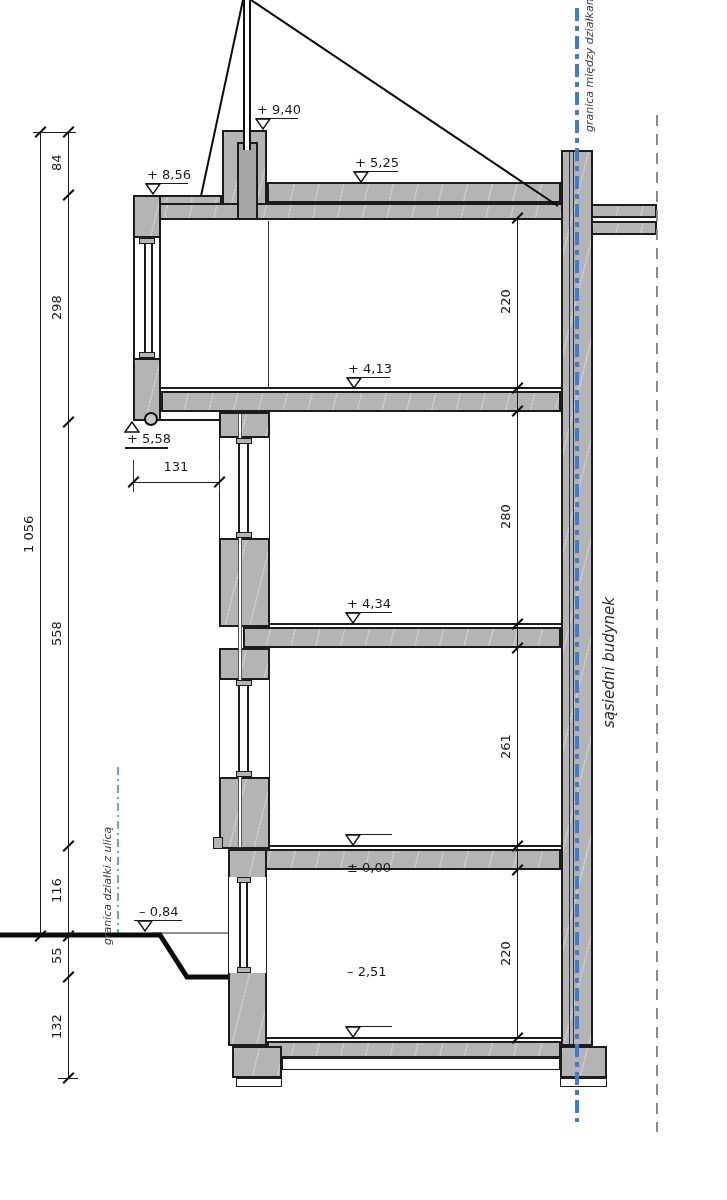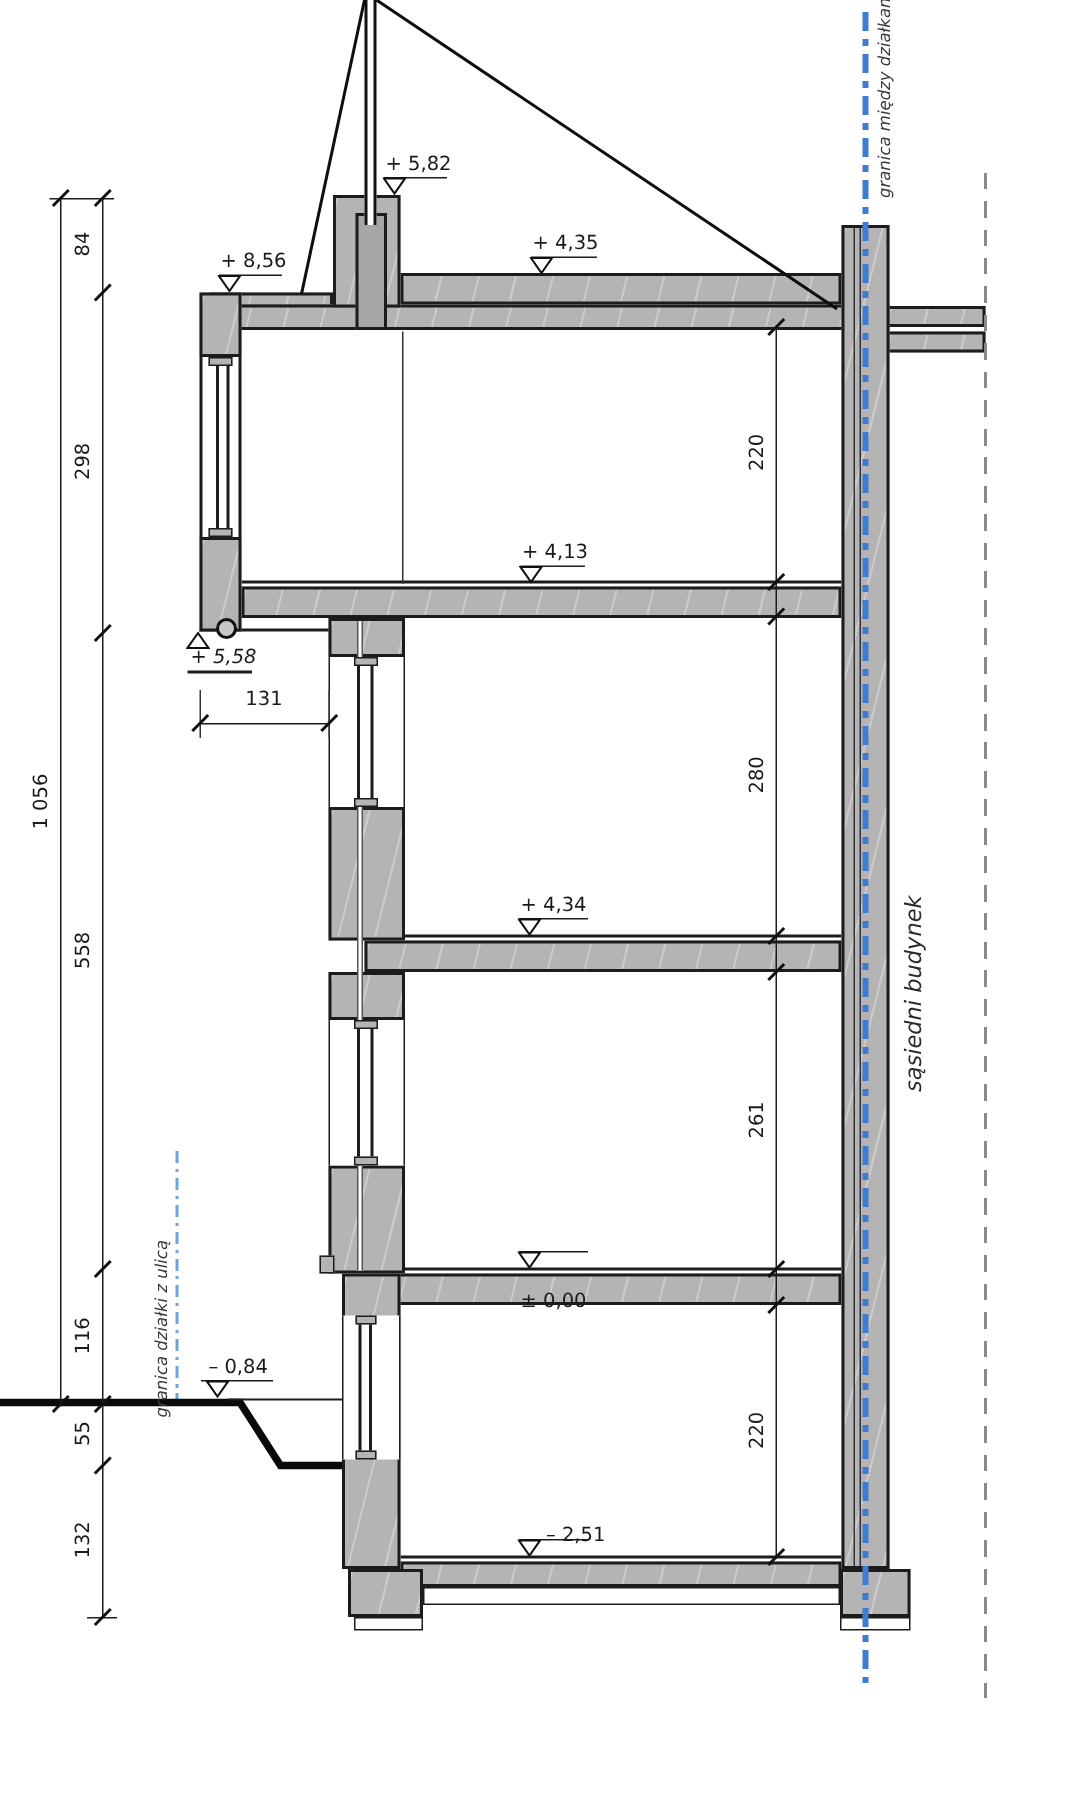--- a/index.html
+++ b/index.html
@@ -103,69 +103,69 @@
   <div class="bluedash thinb" style="left:117px;top:767px;height:169px;"></div>
   <div class="graydash" style="left:656px;top:115px;height:1017px;"></div>
 
   <svg width="727" height="1200" viewBox="0 0 727 1200" style="pointer-events:none;">
     <line x1="243" y1="0" x2="201" y2="196" stroke="#0e0e0e" stroke-width="2"></line>
     <line x1="251" y1="0" x2="558" y2="206" stroke="#0e0e0e" stroke-width="2"></line>
     <path d="M0,935 H160 L187,977 H228" fill="none" stroke="#0a0a0a" stroke-width="5"></path>
     <line x1="152" y1="933" x2="228" y2="933" stroke="#1c1c1c" stroke-width="1.2"></line>
   </svg>
 
-  <div class="dimtxt" style="left:257px;top:102px;">+ 5,82</div>
+  <div class="dimtxt" style="left:257px;top:102px;">+ 9,40</div>
   <div class="ln" style="left:256px;top:117.5px;width:42px;height:1.5px;"></div>
   <svg class="tri" style="left:255px;top:118px;" width="16" height="12">
       <polygon points="1,1 15,1 8,11" fill="#fff" stroke="#111" stroke-width="1.4"></polygon>
     </svg>
 
-  <div class="dimtxt" style="left:355px;top:155px;">+ 4,35</div>
+  <div class="dimtxt" style="left:355px;top:155px;">+ 5,25</div>
   <div class="ln" style="left:354px;top:170.5px;width:44px;height:1.5px;"></div>
   <svg class="tri" style="left:353px;top:171px;" width="16" height="12">
       <polygon points="1,1 15,1 8,11" fill="#fff" stroke="#111" stroke-width="1.4"></polygon>
     </svg>
 
   <div class="dimtxt" style="left:147px;top:167px;">+ 8,56</div>
   <div class="ln" style="left:146px;top:182.5px;width:42px;height:1.5px;"></div>
   <svg class="tri" style="left:145px;top:183px;" width="16" height="12">
       <polygon points="1,1 15,1 8,11" fill="#fff" stroke="#111" stroke-width="1.4"></polygon>
     </svg>
 
   <div class="dimtxt" style="left:348px;top:361px;">+ 4,13</div>
   <div class="ln" style="left:347px;top:376.5px;width:43px;height:1.5px;"></div>
   <svg class="tri" style="left:346px;top:377px;" width="16" height="12">
       <polygon points="1,1 15,1 8,11" fill="#fff" stroke="#111" stroke-width="1.4"></polygon>
     </svg>
 
   <svg class="tri" style="left:124px;top:421px;" width="16" height="12">
       <polygon points="8,1 1,11 15,11" fill="#fff" stroke="#111" stroke-width="1.4"></polygon>
     </svg>
-  <div class="dimtxt" style="left:127px;top:431px;font-style:italic;">+ 5,58</div>
+  <div class="dimtxt" style="left:127px;top:431px;">+ 5,58</div>
   <div class="ln" style="left:125px;top:447px;width:43px;height:1.5px;"></div>
 
   <div class="dimtxt" style="left:347px;top:596px;">+ 4,34</div>
   <div class="ln" style="left:346px;top:611.5px;width:46px;height:1.5px;"></div>
   <svg class="tri" style="left:345px;top:612px;" width="16" height="12">
       <polygon points="1,1 15,1 8,11" fill="#fff" stroke="#111" stroke-width="1.4"></polygon>
     </svg>
 
   <div class="dimtxt" style="left:347px;top:860px;">± 0,00</div>
   <div class="ln" style="left:346px;top:833.5px;width:46px;height:1.5px;"></div>
   <svg class="tri" style="left:345px;top:834px;" width="16" height="12">
       <polygon points="1,1 15,1 8,11" fill="#fff" stroke="#111" stroke-width="1.4"></polygon>
     </svg>
 
   <div class="dimtxt" style="left:139px;top:904px;">– 0,84</div>
   <div class="ln" style="left:134px;top:919.5px;width:48px;height:1.5px;"></div>
   <svg class="tri" style="left:137px;top:920px;" width="16" height="12">
       <polygon points="1,1 15,1 8,11" fill="#fff" stroke="#111" stroke-width="1.4"></polygon>
     </svg>
 
-  <div class="dimtxt" style="left:347px;top:1016px;margin-left:17px;">– 2,51</div>
+  <div class="dimtxt" style="left:347px;top:964px;">– 2,51</div>
   <div class="ln" style="left:346px;top:1025.5px;width:46px;height:1.5px;"></div>
   <svg class="tri" style="left:345px;top:1026px;" width="16" height="12">
       <polygon points="1,1 15,1 8,11" fill="#fff" stroke="#111" stroke-width="1.4"></polygon>
     </svg>
 
   <div class="ln" style="left:67.5px;top:132px;width:1px;height:946px;"></div>
   <div class="ln" style="left:39.5px;top:132px;width:1px;height:804px;"></div>
   <div class="ln" style="left:33px;top:131.5px;width:43px;height:1px;"></div>
   <div class="ln" style="left:58px;top:1077.5px;width:20px;height:1px;"></div>
 

